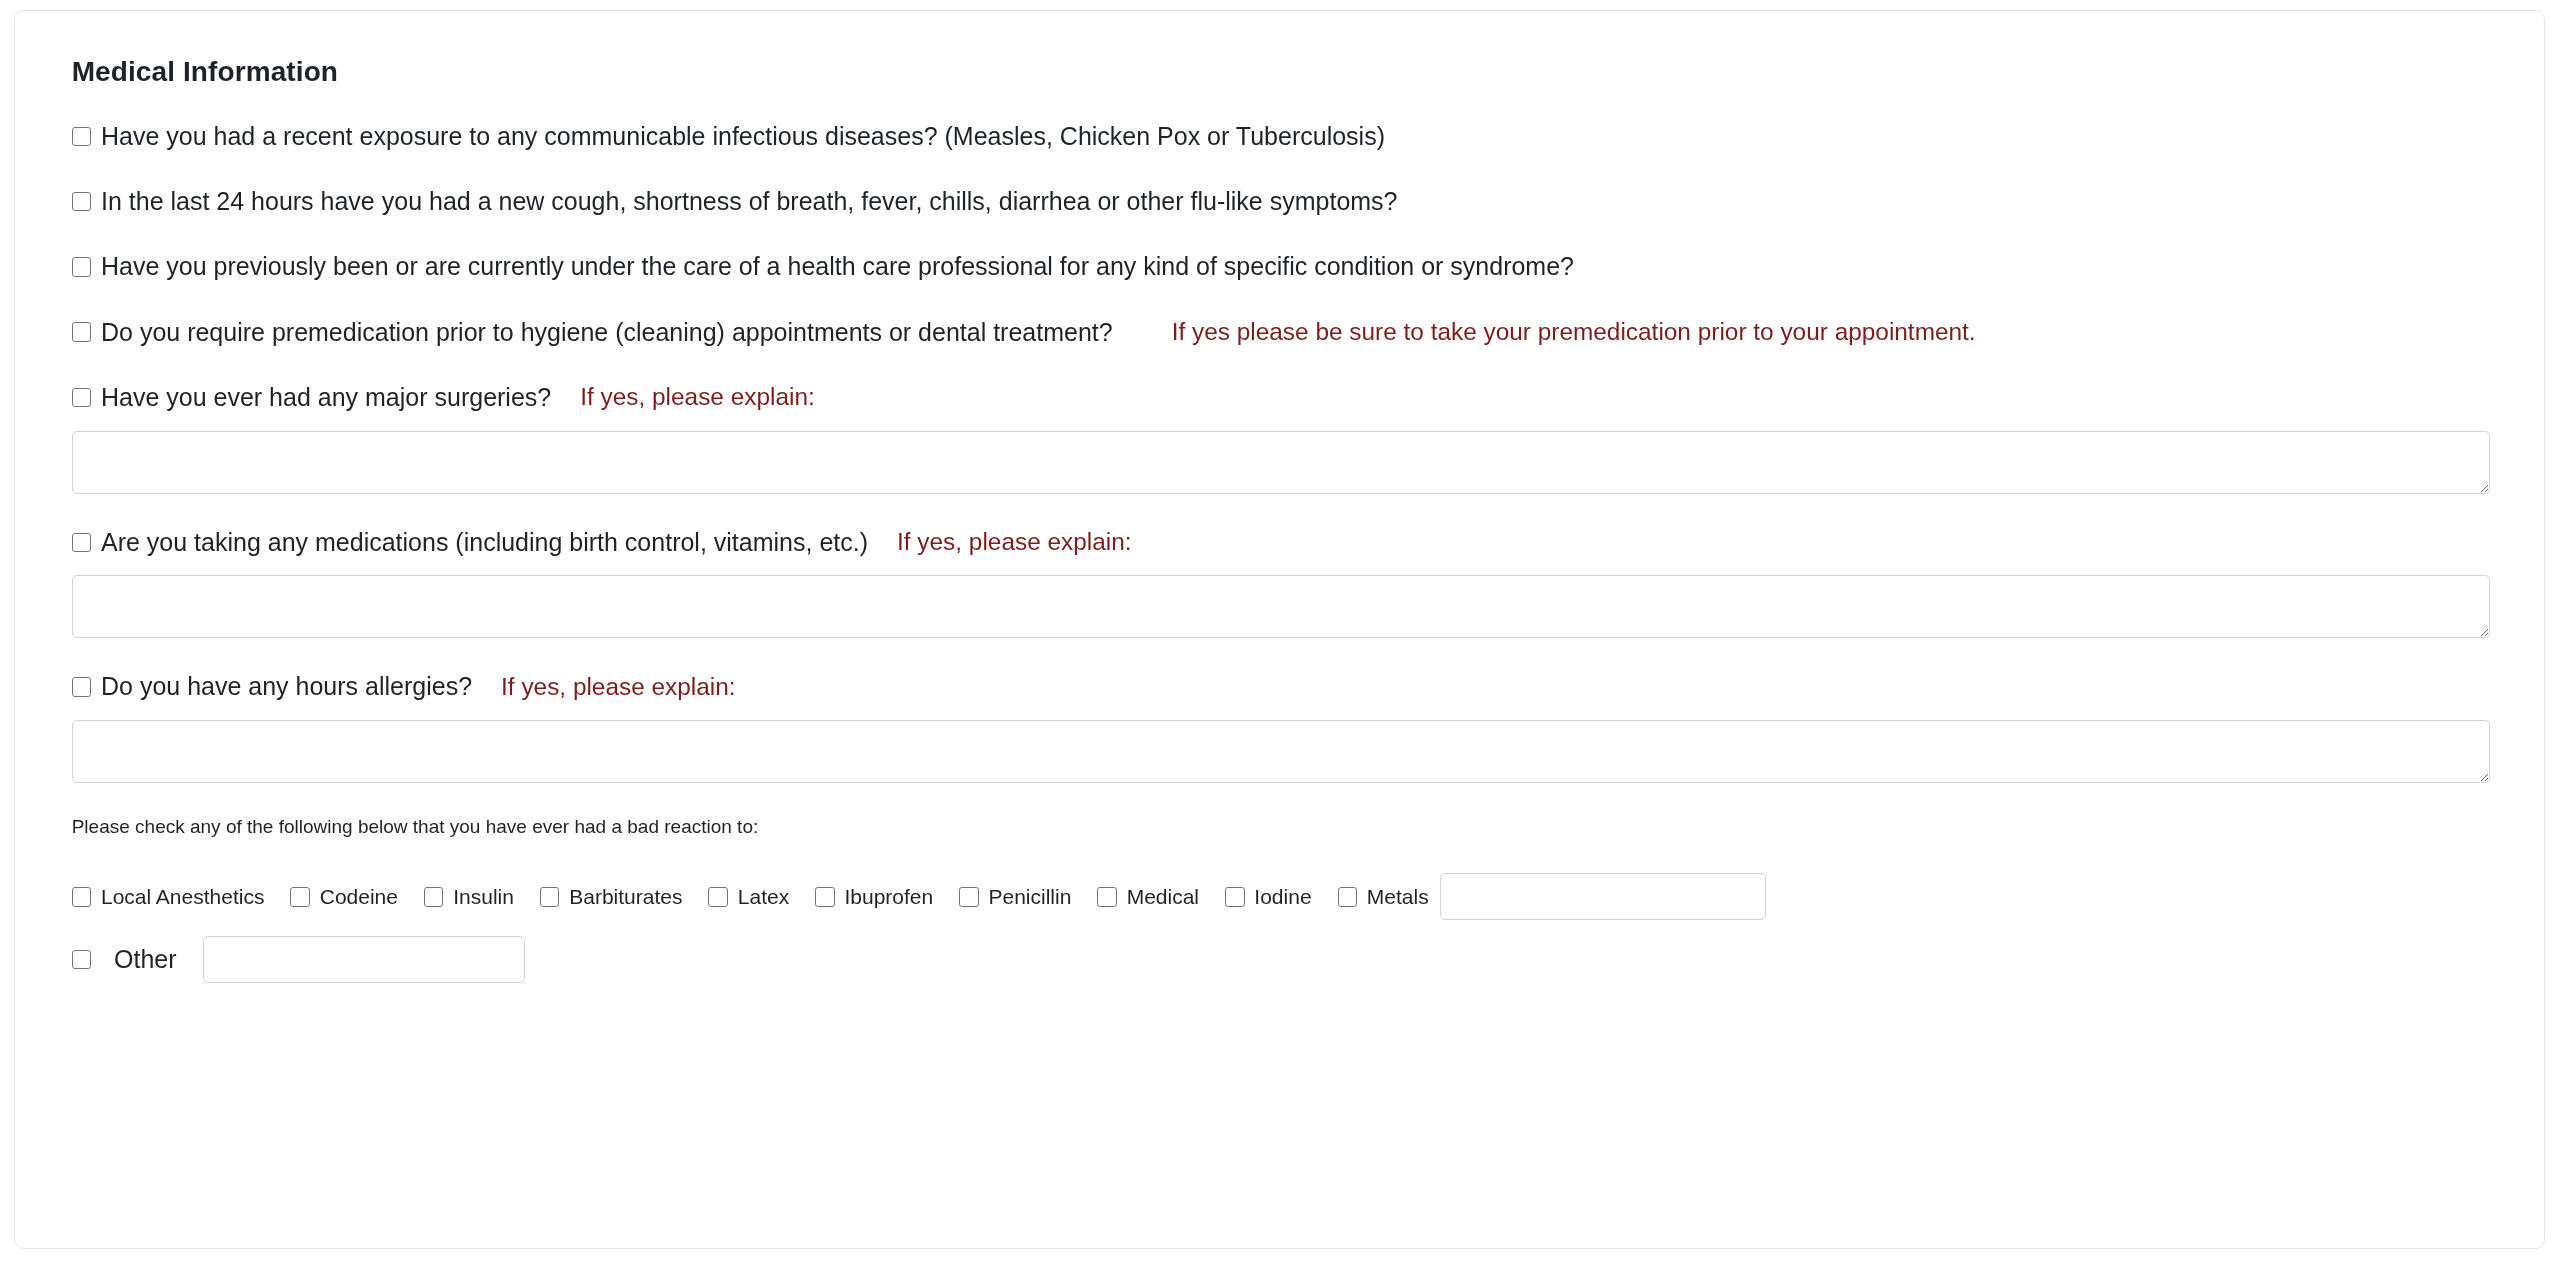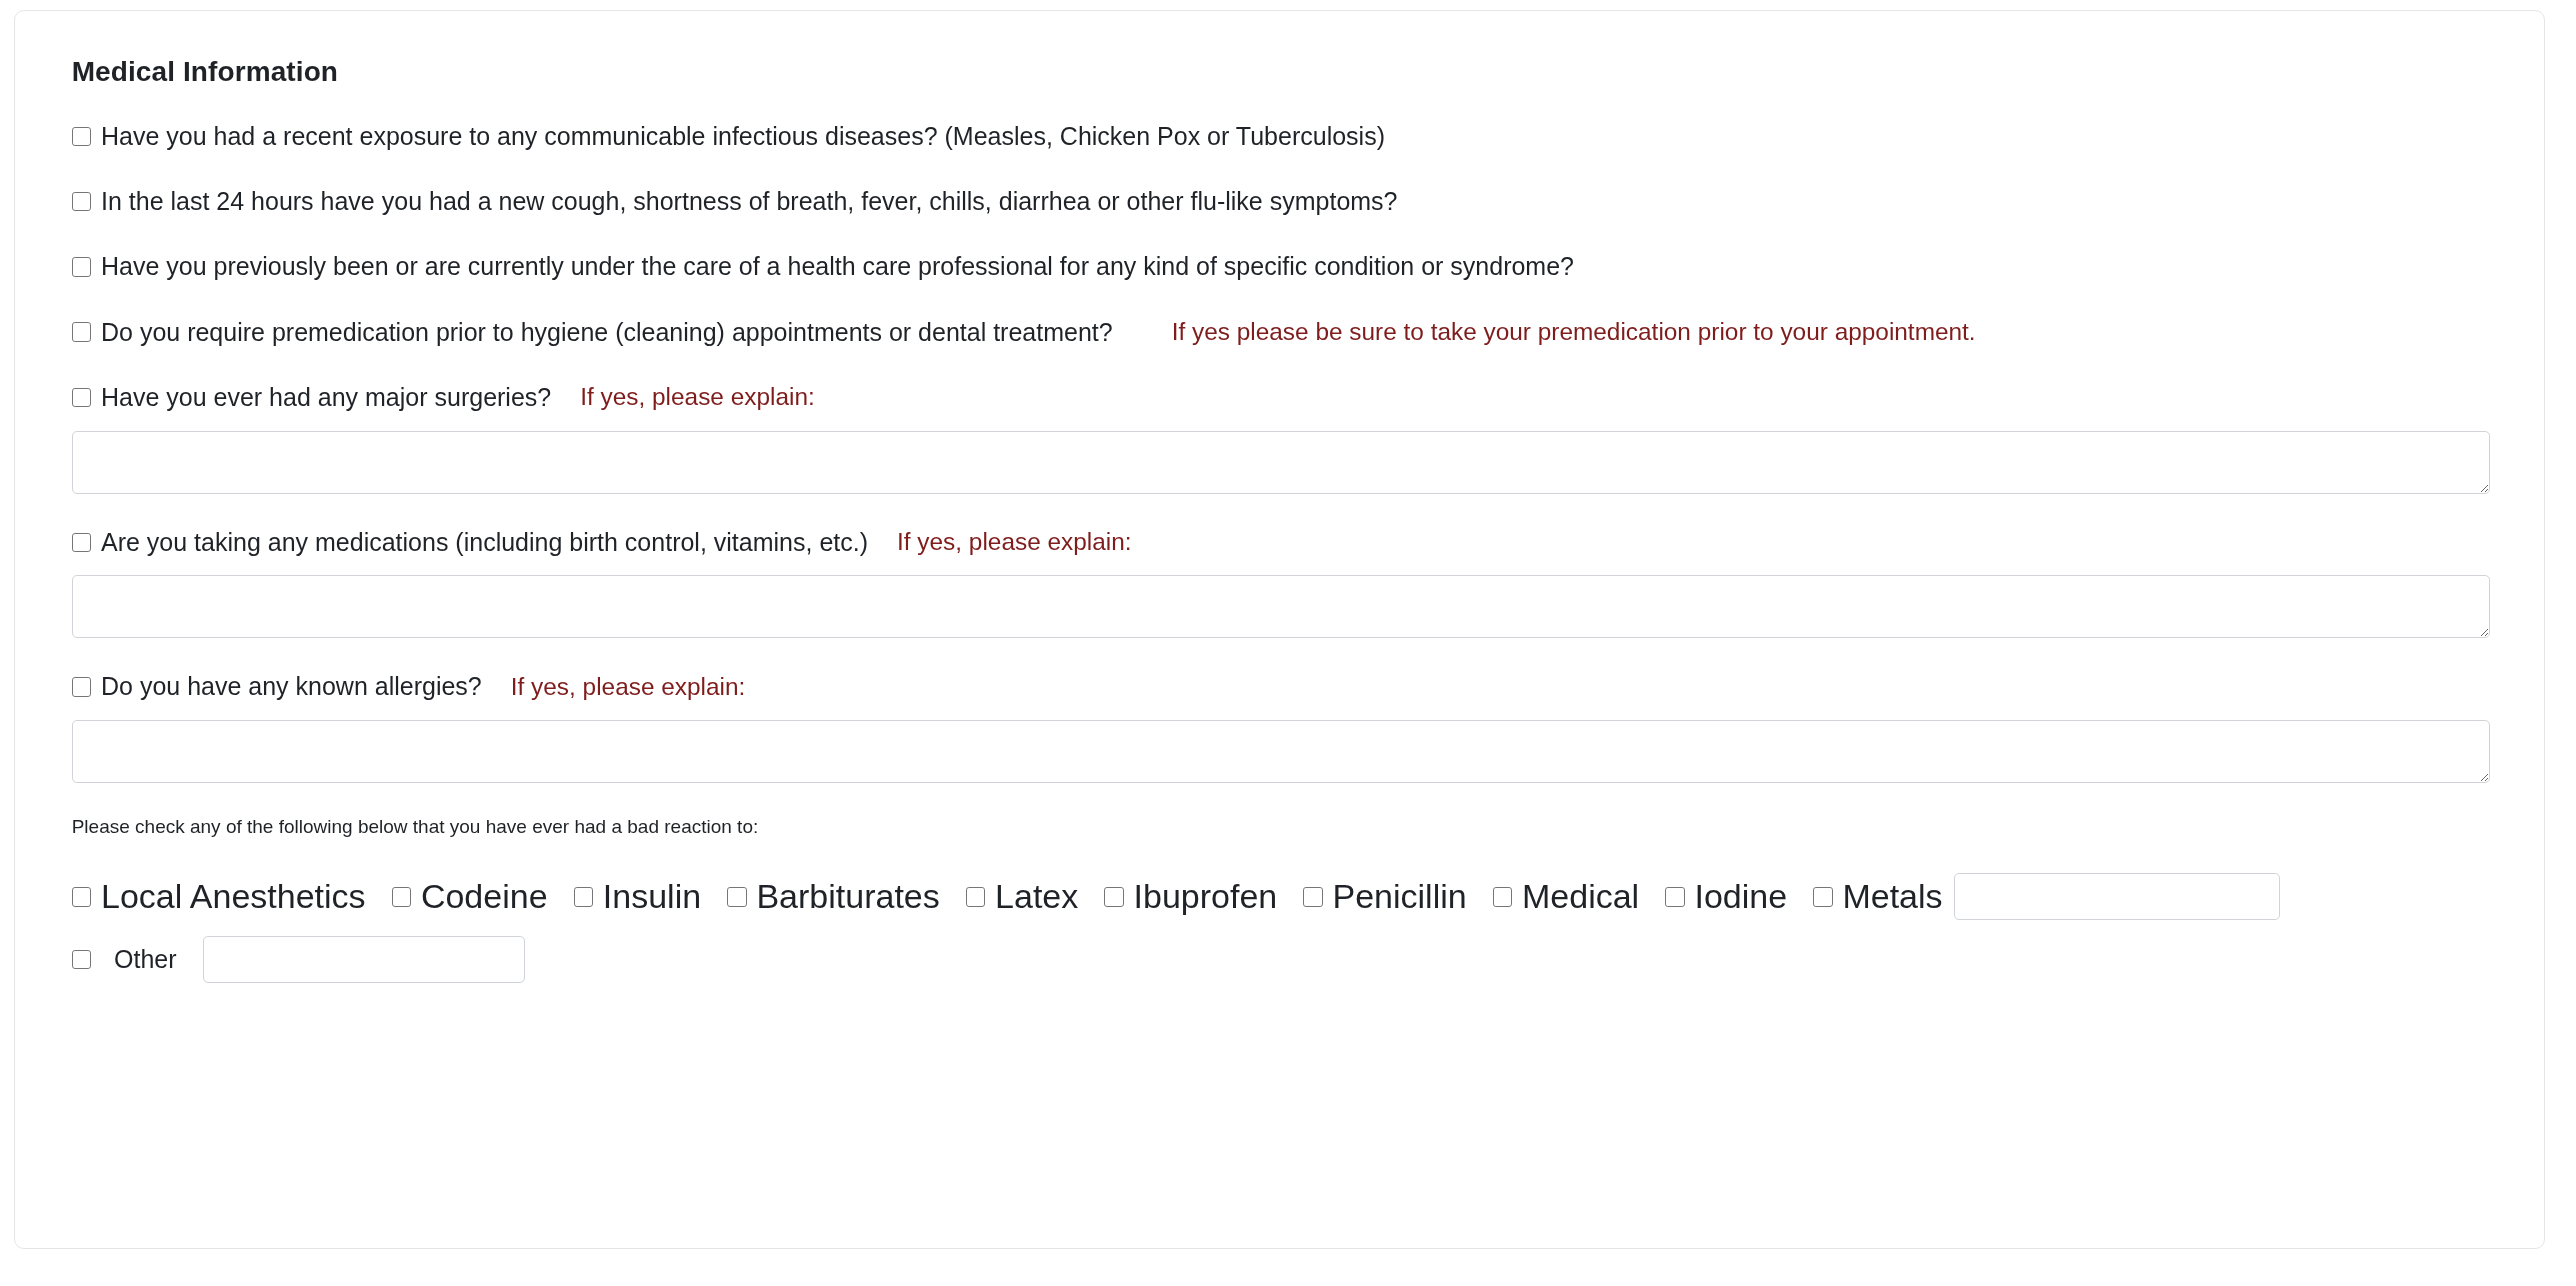--- a/index.html
+++ b/index.html
@@ -92,21 +92,21 @@
     align-items: center;
     flex-wrap: wrap;
     margin-bottom: 15.6px;
   }
   .allergy-item {
     display: flex;
     align-items: center;
     margin-right: 26px;
   }
   .allergy-item .lbl {
-    font-size: 34px;
+    font-size: 21px;
     color: #1f2328;
     white-space: nowrap;
   }
   .inline-input {
     box-sizing: border-box;
     height: 47px;
     border: 1px solid #d0d3d7;
     border-radius: 4.9px;
     background: #ffffff;
     font-family: "Liberation Sans", sans-serif;
@@ -155,21 +155,21 @@
 
   <div class="q-row tight">
     <input type="checkbox" class="cb" style="">
     <span class="q-text">Are you taking any medications (including birth control, vitamins, etc.)</span>
     <span class="hint">If yes, please explain:</span>
   </div>
   <textarea class="ta" style=""></textarea>
 
   <div class="q-row tight">
     <input type="checkbox" class="cb" style="">
-    <span class="q-text">Do you have any known allergies?</span>
+    <span class="q-text">Do you have any hours allergies?</span>
     <span class="hint">If yes, please explain:</span>
   </div>
   <textarea class="ta" style=""></textarea>
 
   <div class="prompt">Please check any of the following below that you have ever had a bad reaction to:</div>
 
   <div class="allergy-row">
     <span class="allergy-item">
       <input type="checkbox" class="cb" style="">
       <span class="lbl">Local Anesthetics</span>

